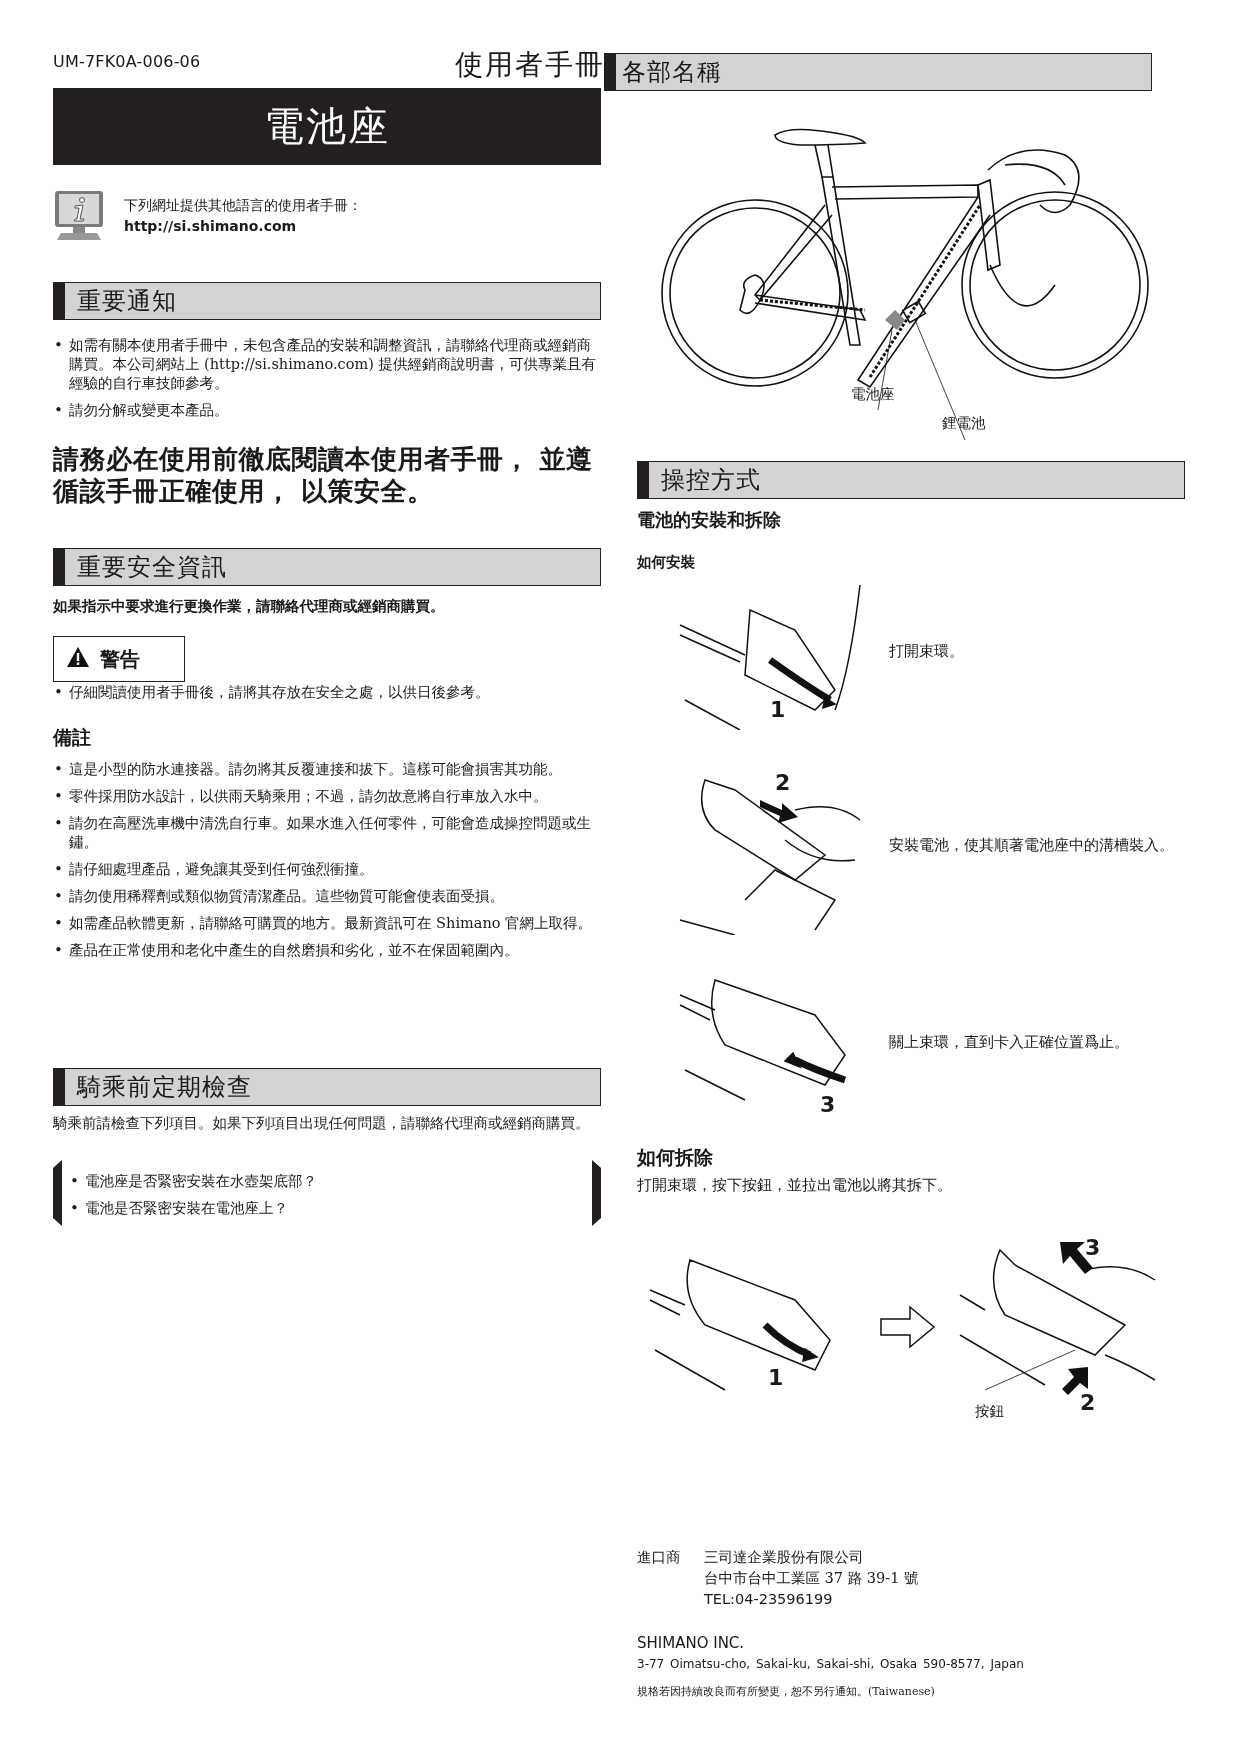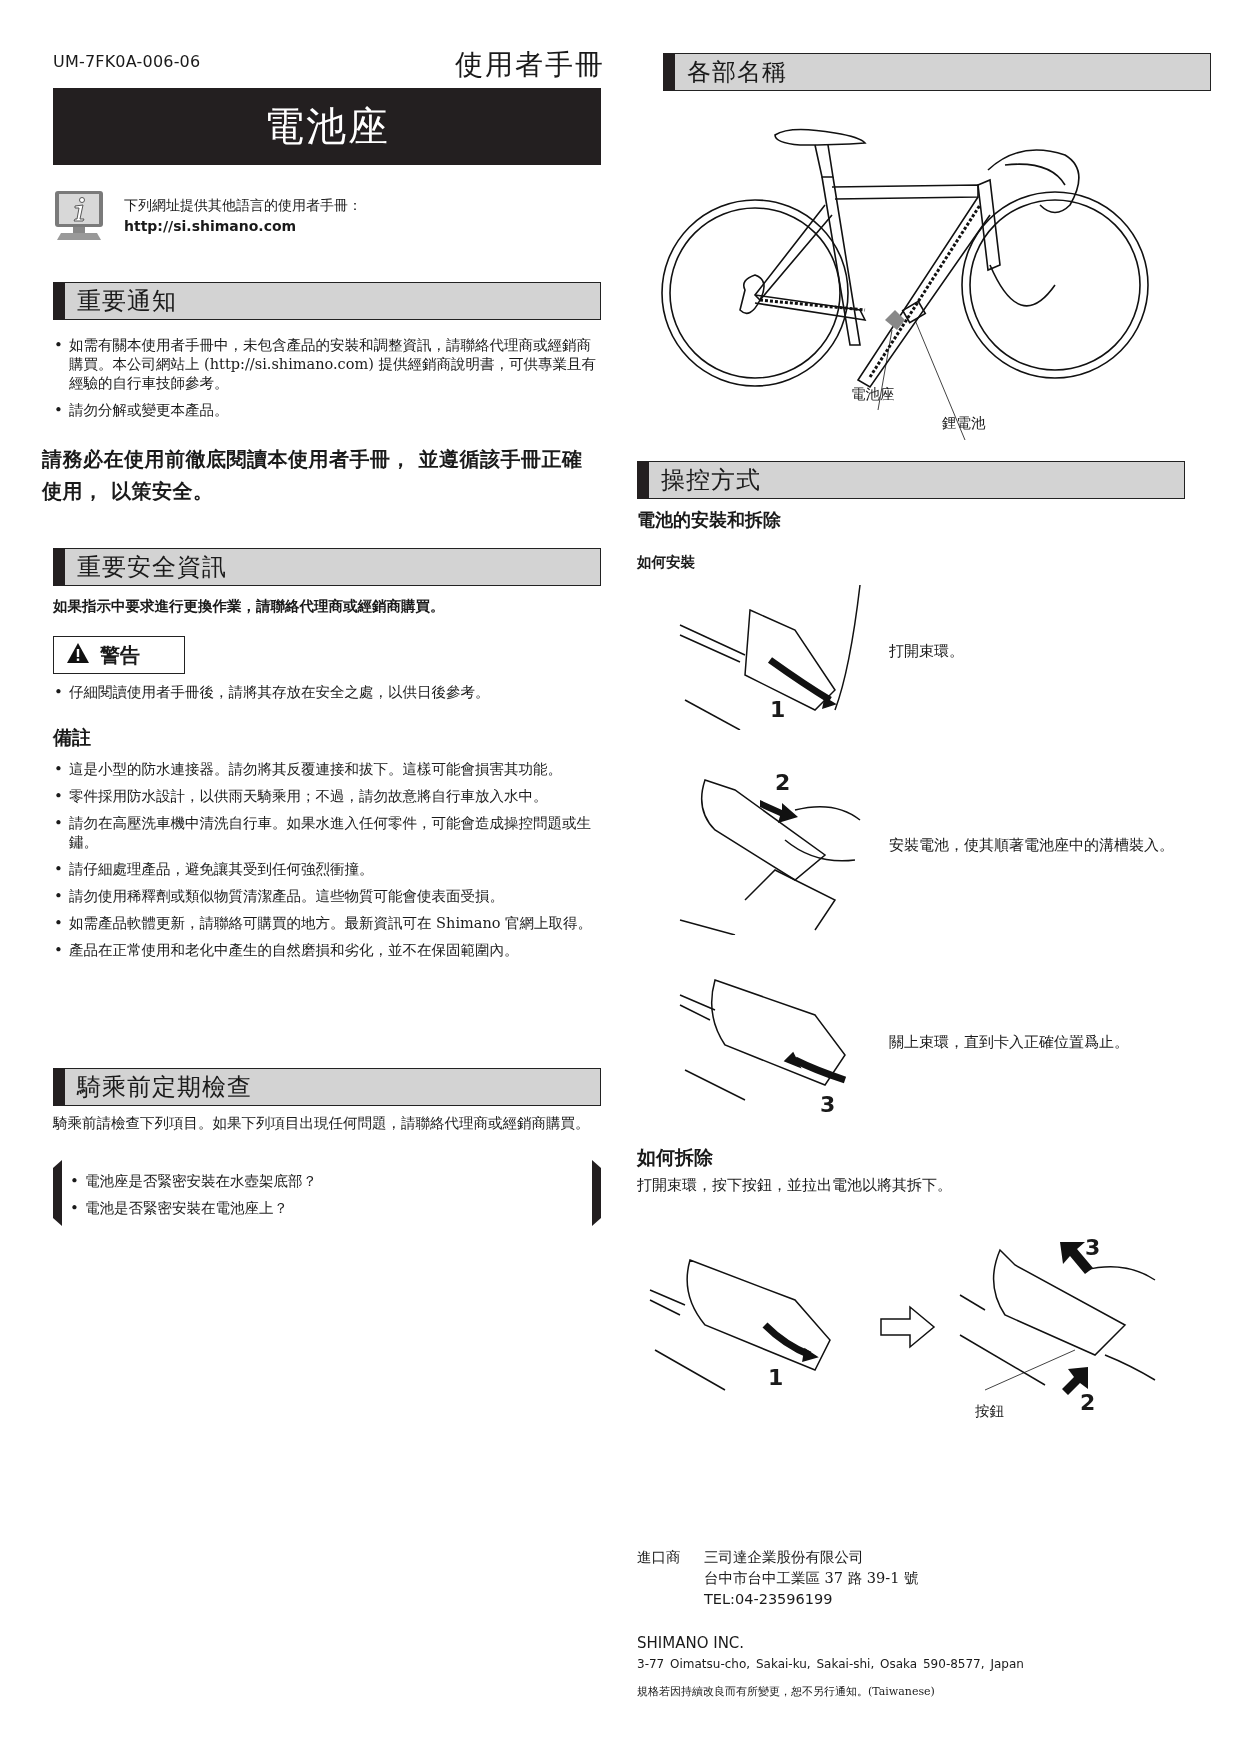--- a/index.html
+++ b/index.html
@@ -15,24 +15,24 @@
   .info-icon { left: 53px; top: 188px; width: 54px; height: 54px; }
   .info-text { left: 124px; top: 195px; font-size: 14px; line-height: 21px; }
   .info-text .url { font-weight: bold; }
 
   .sec-head { height: 38px; background: #d3d3d3; border: 1px solid #222; border-left: 12px solid #231f20; display: flex; align-items: center; padding-left: 12px; font-size: 24px; letter-spacing: 1px; }
 
   .bullets { font-size: 14.5px; line-height: 19px; }
   .bullets li { list-style: none; position: relative; padding-left: 16px; margin-bottom: 8px; }
   .bullets li::before { content: "•"; position: absolute; left: 1px; top: 0; font-size: 15px; }
 
-  .big-warn { left: 42px; top: 443px; width: 548px; font-size: 20px; font-weight: bold; line-height: 32px; letter-spacing: 0.5px; }
+  .big-warn { left: 53px; top: 443px; width: 548px; font-size: 26px; font-weight: bold; line-height: 32px; letter-spacing: 0.5px; }
   .bold-line { font-size: 14.5px; font-weight: bold; }
 
-  .warnbox { left: 53px; top: 636px; width: 132px; height: 38px; border: 1.5px solid #222; display: flex; align-items: center; padding-left: 12px; font-size: 20px; font-weight: bold; gap: 10px; }
+  .warnbox { left: 53px; top: 636px; width: 132px; height: 46px; border: 1.5px solid #222; display: flex; align-items: center; padding-left: 12px; font-size: 20px; font-weight: bold; gap: 10px; }
   .sub-head { font-size: 19px; font-weight: bold; }
 
   .checkbox-wrap { left: 53px; top: 1160px; width: 548px; height: 66px; }
   .bracket-l { position: absolute; left: 0; top: 0; width: 9px; height: 66px; background: #231f20; clip-path: polygon(0 12%, 100% 0, 100% 100%, 0 88%); }
   .bracket-r { position: absolute; right: 0; top: 0; width: 9px; height: 66px; background: #231f20; clip-path: polygon(0 0, 100% 12%, 100% 88%, 0 100%); }
 
   .caption { font-size: 15px; }
   .label-small { font-size: 14.5px; }
 
   .footer { font-size: 14.5px; line-height: 21px; }
@@ -98,21 +98,21 @@
 <div class="abs serif" style="left:53px; top:1114px; width:548px; font-size:14.5px; line-height:19px;">騎乘前請檢查下列項目。如果下列項目出現任何問題，請聯絡代理商或經銷商購買。</div>
 <div class="abs checkbox-wrap">
   <div class="bracket-l"></div>
   <div class="bracket-r"></div>
   <ul class="bullets serif" style="position:absolute; left:16px; top:12px; width:500px;">
     <li>電池座是否緊密安裝在水壺架底部？</li>
     <li>電池是否緊密安裝在電池座上？</li>
   </ul>
 </div>
 
-<div class="abs sec-head serif" style="left:663px; top:53px; width:548px;">各部名稱</div>
+<div class="abs sec-head serif" style="left:604px; top:53px; width:548px;padding-left:6px;">各部名稱</div>
 
 <div class="abs" style="left:660px; top:115px; width:500px; height:330px;">
   <svg width="500" height="330" viewBox="0 0 500 330" fill="none" stroke="#111" stroke-width="1.6">
 
     <circle cx="95" cy="178" r="93"></circle>
       <circle cx="95" cy="178" r="85"></circle>
     <circle cx="395" cy="170" r="93"></circle>
       <circle cx="395" cy="170" r="85"></circle>
 
     <path d="M115 20 Q130 10 175 18 Q200 22 205 28 Q175 30 140 30 Q115 28 115 20 Z"></path>

